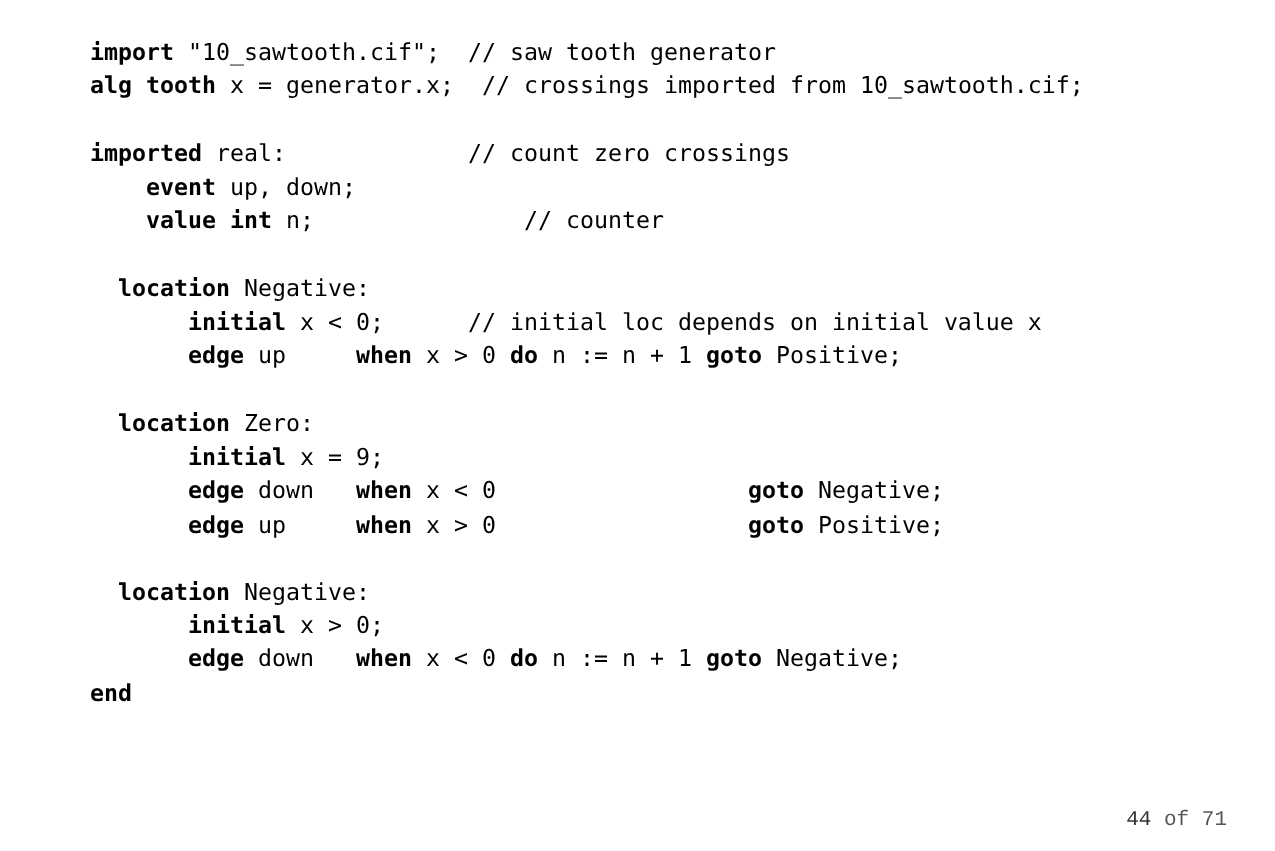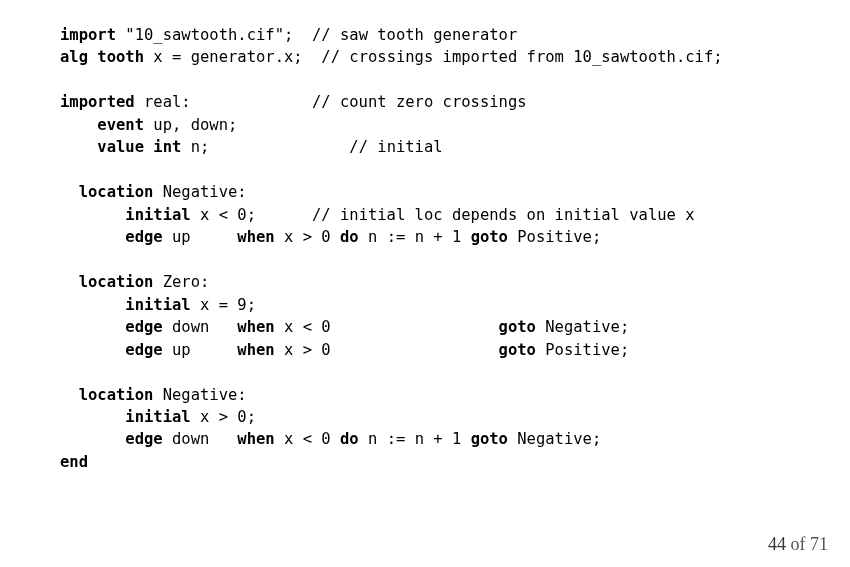--- a/index.html
+++ b/index.html
@@ -17,37 +17,37 @@
   }
   .code {
     white-space: pre;
     position: absolute;
     top: 24px;
     left: 60px;
   }
   .kw { font-weight: bold; }
   .page {
     position: absolute;
-    right: 22px;
+    right: 32px;
     bottom: 10px;
-    font-family: Liberation Serif, serif;
-    font-size: 18px;
+    font-family: Liberation Mono, monospace;
+    font-size: 14px;
     color: #555555;
   }
   .page .cur { color: #333333; }
 </style>
 </head>
 <body>
 
 <div class="code"><span class="kw">import</span><span> "10_sawtooth.cif";  // saw tooth generator</span>
 <span class="kw">alg tooth</span><span> x = generator.x;  // crossings imported from 10_sawtooth.cif;</span>
 
 <span class="kw">imported</span><span> real:             // count zero crossings</span>
 <span>    </span><span class="kw">event</span><span> up, down;</span>
-<span>    </span><span class="kw">value int</span><span> n;               // initial</span>
+<span>    </span><span class="kw">value int</span><span> n;               // counter</span>
 
 <span>  </span><span class="kw">location</span><span> Negative:</span>
 <span>       </span><span class="kw">initial</span><span> x &lt; 0;      // initial loc depends on initial value x</span>
 <span>       </span><span class="kw">edge</span><span> up     </span><span class="kw">when</span><span> x &gt; 0 </span><span class="kw">do</span><span> n := n + 1 </span><span class="kw">goto</span><span> Positive;</span>
 
 <span>  </span><span class="kw">location</span><span> Zero:</span>
 <span>       </span><span class="kw">initial</span><span> x = 9;</span>
 <span>       </span><span class="kw">edge</span><span> down   </span><span class="kw">when</span><span> x &lt; 0                  </span><span class="kw">goto</span><span> Negative;</span>
 <span>       </span><span class="kw">edge</span><span> up     </span><span class="kw">when</span><span> x &gt; 0                  </span><span class="kw">goto</span><span> Positive;</span>
 

